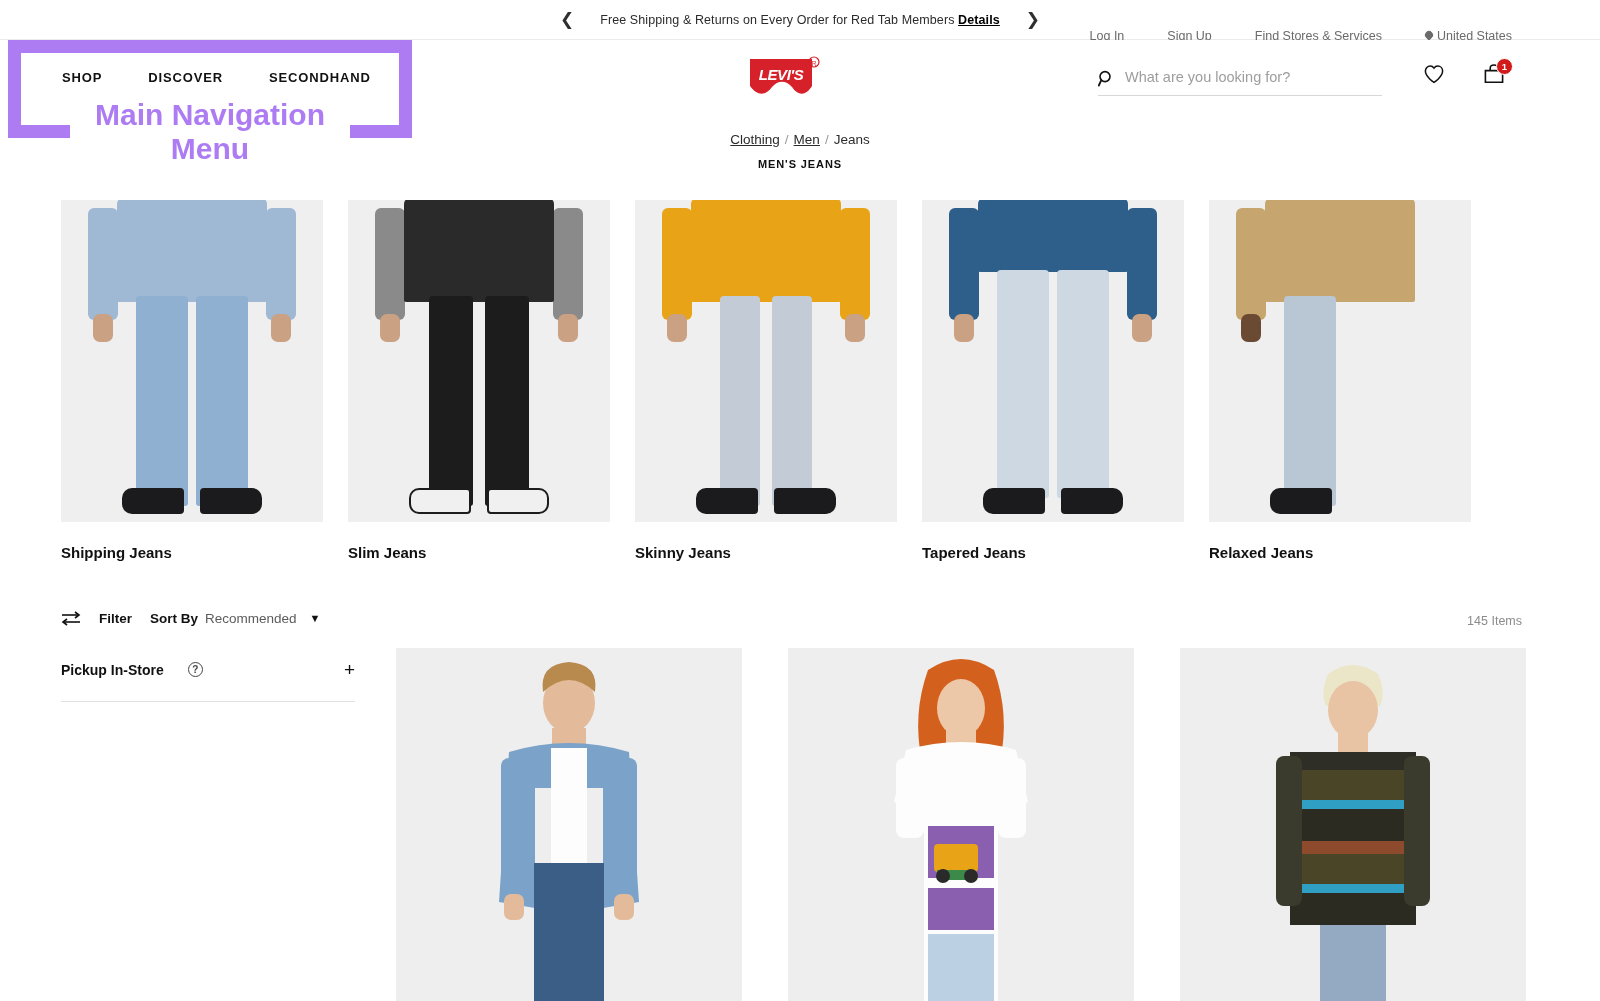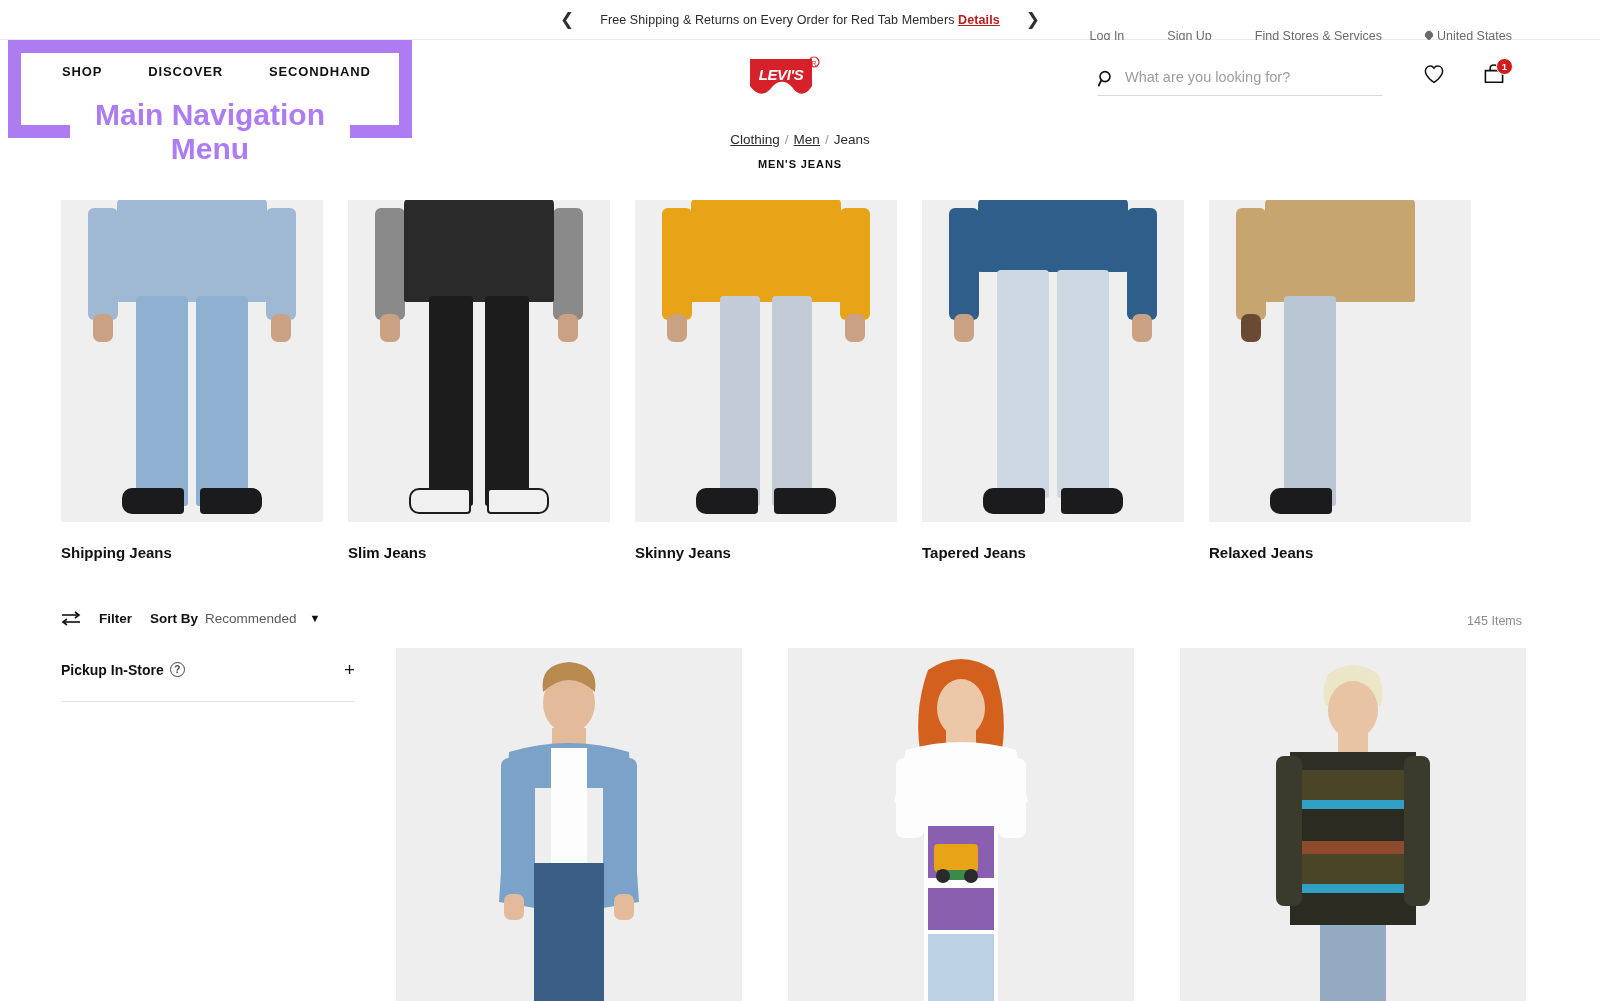--- a/index.html
+++ b/index.html
@@ -17,21 +17,21 @@
     position: absolute; left: 0; top: 0; width: 1600px; height: 40px;
     display: flex; align-items: center; justify-content: center;
     background: #fff; border-bottom: 1px solid #eceaea;
   }
   .announce-inner { display: flex; align-items: center; gap: 26px; }
   .ann-arrow {
     font-size: 17px; color: #2f2f2f; line-height: 1; cursor: pointer;
     font-family: "DejaVu Sans", sans-serif; font-weight: 700;
   }
   .ann-text { font-size: 12.5px; color: #2b2b2b; letter-spacing: .1px; white-space: nowrap; }
-  .ann-text .details { text-decoration: underline; font-weight: 700; color:#b91c1c; }
+  .ann-text .details { text-decoration: underline; font-weight: 700; color:#000000; }
 
   .util-links {
     position: absolute; right: 88px; top: 16px; height: 40px;
     display: flex; align-items: center; gap: 43px;
   }
   .util-links a { font-size: 12.5px; color: #6b6b6b; text-decoration: none; white-space: nowrap; }
   .util-country { display:flex; align-items:center; gap:4px; }
   .pin {
     width: 8px; height: 11px; position: relative; display:inline-block;
   }
@@ -45,20 +45,21 @@
     position: absolute; left: 0; top: 40px; width: 1600px; height: 72px;
     background: #fff;
   }
   .mainnav {
     position: absolute; left: 62px; top: 24px;
     display: flex; gap: 46px; align-items: center;
   }
   .mainnav a {
     font-size: 13px; font-weight: 700; color: #111; text-decoration: none;
     letter-spacing: .85px;
+    margin-top: 6px;
   }
 
   .logo-wrap {
     position: absolute; left: 748px; top: 16px; width: 72px; height: 46px; cursor: pointer;
   }
 
   .search-wrap {
     position: absolute; left: 1098px; top: 22px; width: 284px; height: 34px;
     border-bottom: 1px solid #d8d8d8; display: flex; align-items: center; gap: 10px;
   }
@@ -171,21 +172,21 @@
   .items-count {
     position: absolute; right: 78px; top: 14px; font-size: 12.5px; color: #8b8b8b;
   }
 
   
   .facets { position: absolute; left: 61px; top: 660px; width: 294px; }
   .facet-row {
     display: flex; align-items: center; justify-content: space-between;
     padding-bottom: 22px; border-bottom: 1px solid #e2e2e2; cursor: pointer;
   }
-  .facet-name { display: flex; align-items: center; gap: 6px; font-size: 14px; font-weight: 700; color: #111; }
+  .facet-name { display: flex; align-items: center; gap: 24px; font-size: 14px; font-weight: 700; color: #111; }
   .help-ic {
     width: 15px; height: 15px; border-radius: 50%; border: 1.3px solid #444;
     font-size: 10px; display: inline-flex; align-items: center; justify-content: center;
     color: #444; font-weight: 700;
   }
   .facet-plus { font-size: 19px; color: #111; line-height: 1; }
 
   
   .prod-grid {
     position: absolute; left: 396px; top: 648px; width: 1210px; height: 353px;

